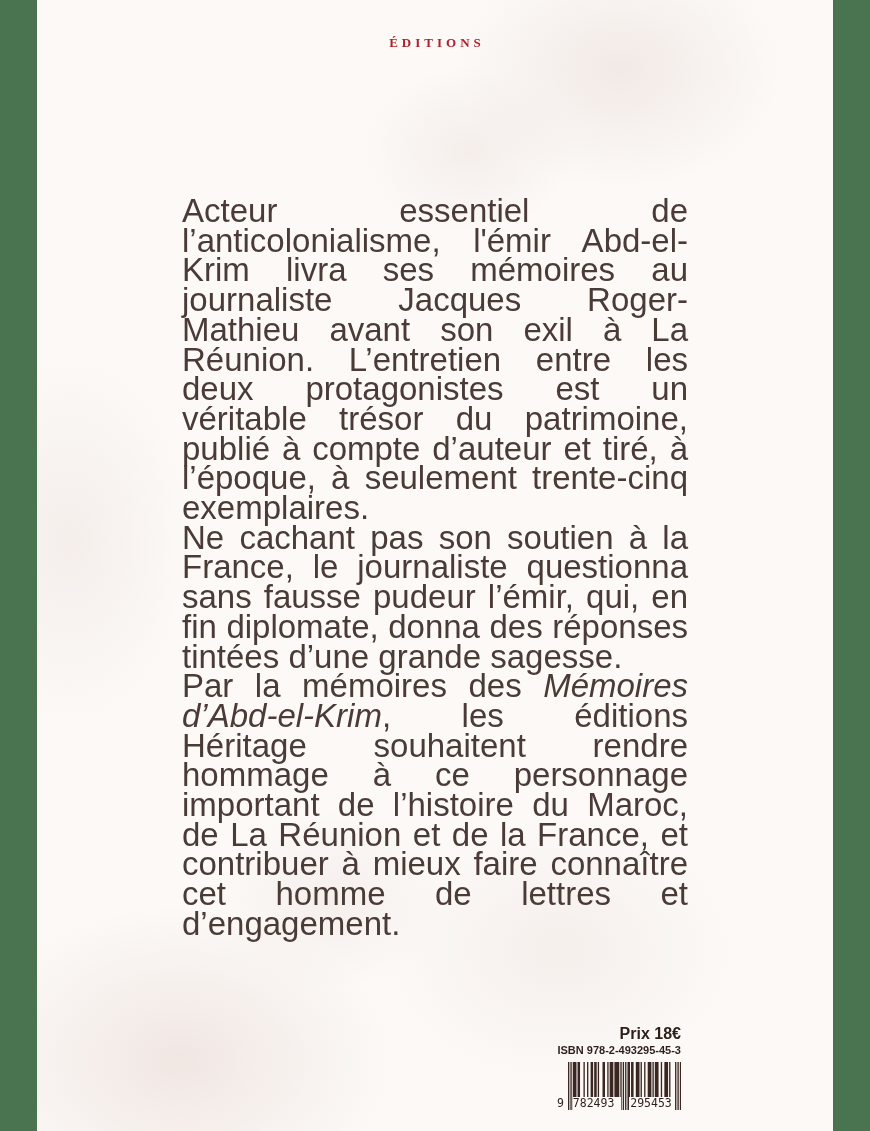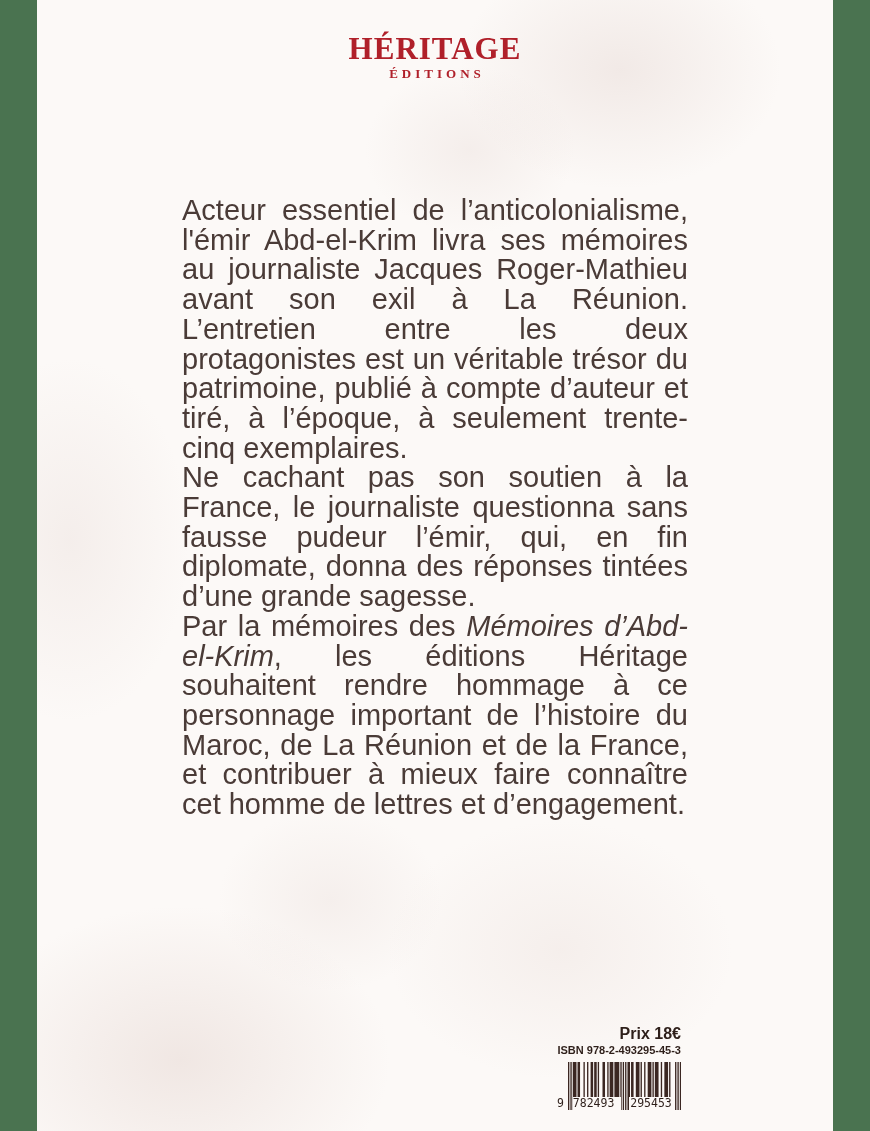--- a/index.html
+++ b/index.html
@@ -44,21 +44,21 @@
   }
   .logo .subtitle{
     margin-top:3px;
     font-size:13px;font-weight:bold;letter-spacing:4px;
     text-indent:4px; 
   }
 
   .synopsis{
     position:absolute;left:182px;top:196px;width:506px;
     color:var(--text-brown);
-    font-size:29px;line-height:29.7px;
+    font-size:33px;line-height:29.7px;
     text-align:justify;
   }
   .synopsis p{margin:0;}
 
   .footer{
     position:absolute;right:189px;top:1026px;
     text-align:right;
     color:var(--ink-dark);
   }
   .price{font-size:16px;font-weight:bold;line-height:15px;}
@@ -82,21 +82,20 @@
 </style>
 </head>
 <body>
 
 <div class="page">
 
   <div class="edge left"></div>
   <div class="edge right"></div>
 
   <div class="logo">
-    <div class="name">HÉRITAGE</div>
     <div class="subtitle">ÉDITIONS</div>
   </div>
 
   <div class="synopsis">
     <p>Acteur essentiel de l’anticolonialisme, l'émir Abd-el-Krim livra ses mémoires au journaliste Jacques Roger-Mathieu avant son exil à La Réunion. L’entretien entre les deux protagonistes est un véritable trésor du patrimoine, publié à compte d’auteur et tiré, à l’époque, à seulement trente-cinq exemplaires.</p>
     <p>Ne cachant pas son soutien à la France, le journaliste questionna sans fausse pudeur l’émir, qui, en fin diplomate, donna des réponses tintées d’une grande sagesse.</p>
     <p><span>Par la mémoires des </span><i>Mémoires d’Abd-el-Krim</i><span>, les éditions Héritage souhaitent rendre hommage à ce personnage important de l’histoire du Maroc, de La Réunion et de la France, et contribuer à mieux faire connaître cet homme de lettres et d’engagement.</span></p>
   </div>
 
   <div class="footer">

